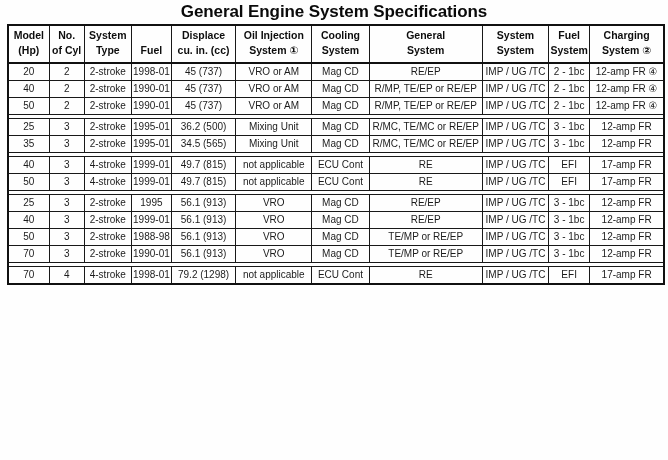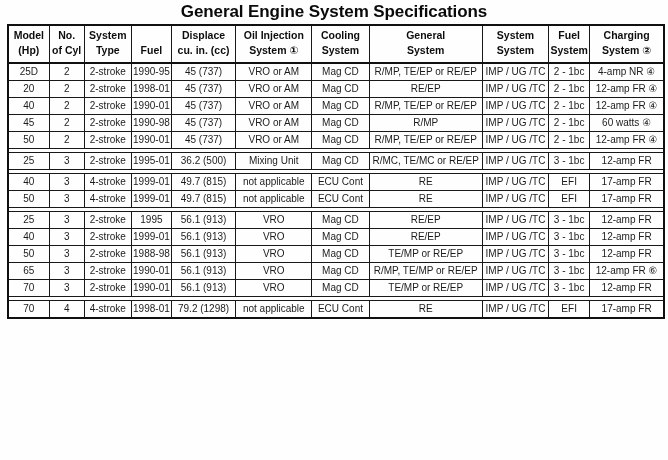--- a/index.html
+++ b/index.html
@@ -98,33 +98,20 @@
             <div class="hl">System</div>
           </th>
           <th>
             <div class="hl">Charging</div>
             <div class="hl">System ②</div>
           </th>
         </tr>
     </thead>
     <tbody>
         <tr>
-          <td>25D</td>
-          <td>2</td>
-          <td>2-stroke</td>
-          <td>1990-95</td>
-          <td>45 (737)</td>
-          <td>VRO or AM</td>
-          <td>Mag CD</td>
-          <td>R/MP, TE/EP or RE/EP</td>
-          <td>IMP / UG /TC</td>
-          <td>2 - 1bc</td>
-          <td>4-amp NR ④</td>
-        </tr>
-        <tr>
           <td>20</td>
           <td>2</td>
           <td>2-stroke</td>
           <td>1998-01</td>
           <td>45 (737)</td>
           <td>VRO or AM</td>
           <td>Mag CD</td>
           <td>RE/EP</td>
           <td>IMP / UG /TC</td>
           <td>2 - 1bc</td>
@@ -137,33 +124,20 @@
           <td>1990-01</td>
           <td>45 (737)</td>
           <td>VRO or AM</td>
           <td>Mag CD</td>
           <td>R/MP, TE/EP or RE/EP</td>
           <td>IMP / UG /TC</td>
           <td>2 - 1bc</td>
           <td>12-amp FR ④</td>
         </tr>
         <tr>
-          <td>45</td>
-          <td>2</td>
-          <td>2-stroke</td>
-          <td>1990-98</td>
-          <td>45 (737)</td>
-          <td>VRO or AM</td>
-          <td>Mag CD</td>
-          <td>R/MP</td>
-          <td>IMP / UG /TC</td>
-          <td>2 - 1bc</td>
-          <td>60 watts ④</td>
-        </tr>
-        <tr>
           <td>50</td>
           <td>2</td>
           <td>2-stroke</td>
           <td>1990-01</td>
           <td>45 (737)</td>
           <td>VRO or AM</td>
           <td>Mag CD</td>
           <td>R/MP, TE/EP or RE/EP</td>
           <td>IMP / UG /TC</td>
           <td>2 - 1bc</td>
@@ -171,20 +145,33 @@
         </tr>
         <tr class="spacer">
           <td colspan="11"></td>
         </tr>
         <tr>
           <td>25</td>
           <td>3</td>
           <td>2-stroke</td>
           <td>1995-01</td>
           <td>36.2 (500)</td>
+          <td>Mixing Unit</td>
+          <td>Mag CD</td>
+          <td>R/MC, TE/MC or RE/EP</td>
+          <td>IMP / UG /TC</td>
+          <td>3 - 1bc</td>
+          <td>12-amp FR</td>
+        </tr>
+        <tr>
+          <td>35</td>
+          <td>3</td>
+          <td>2-stroke</td>
+          <td>1995-01</td>
+          <td>34.5 (565)</td>
           <td>Mixing Unit</td>
           <td>Mag CD</td>
           <td>R/MC, TE/MC or RE/EP</td>
           <td>IMP / UG /TC</td>
           <td>3 - 1bc</td>
           <td>12-amp FR</td>
         </tr>
         <tr class="spacer">
           <td colspan="11"></td>
         </tr>
@@ -248,33 +235,20 @@
           <td>3</td>
           <td>2-stroke</td>
           <td>1988-98</td>
           <td>56.1 (913)</td>
           <td>VRO</td>
           <td>Mag CD</td>
           <td>TE/MP or RE/EP</td>
           <td>IMP / UG /TC</td>
           <td>3 - 1bc</td>
           <td>12-amp FR</td>
-        </tr>
-        <tr>
-          <td>65</td>
-          <td>3</td>
-          <td>2-stroke</td>
-          <td>1990-01</td>
-          <td>56.1 (913)</td>
-          <td>VRO</td>
-          <td>Mag CD</td>
-          <td>R/MP, TE/MP or RE/EP</td>
-          <td>IMP / UG /TC</td>
-          <td>3 - 1bc</td>
-          <td>12-amp FR ⑥</td>
         </tr>
         <tr>
           <td>70</td>
           <td>3</td>
           <td>2-stroke</td>
           <td>1990-01</td>
           <td>56.1 (913)</td>
           <td>VRO</td>
           <td>Mag CD</td>
           <td>TE/MP or RE/EP</td>

